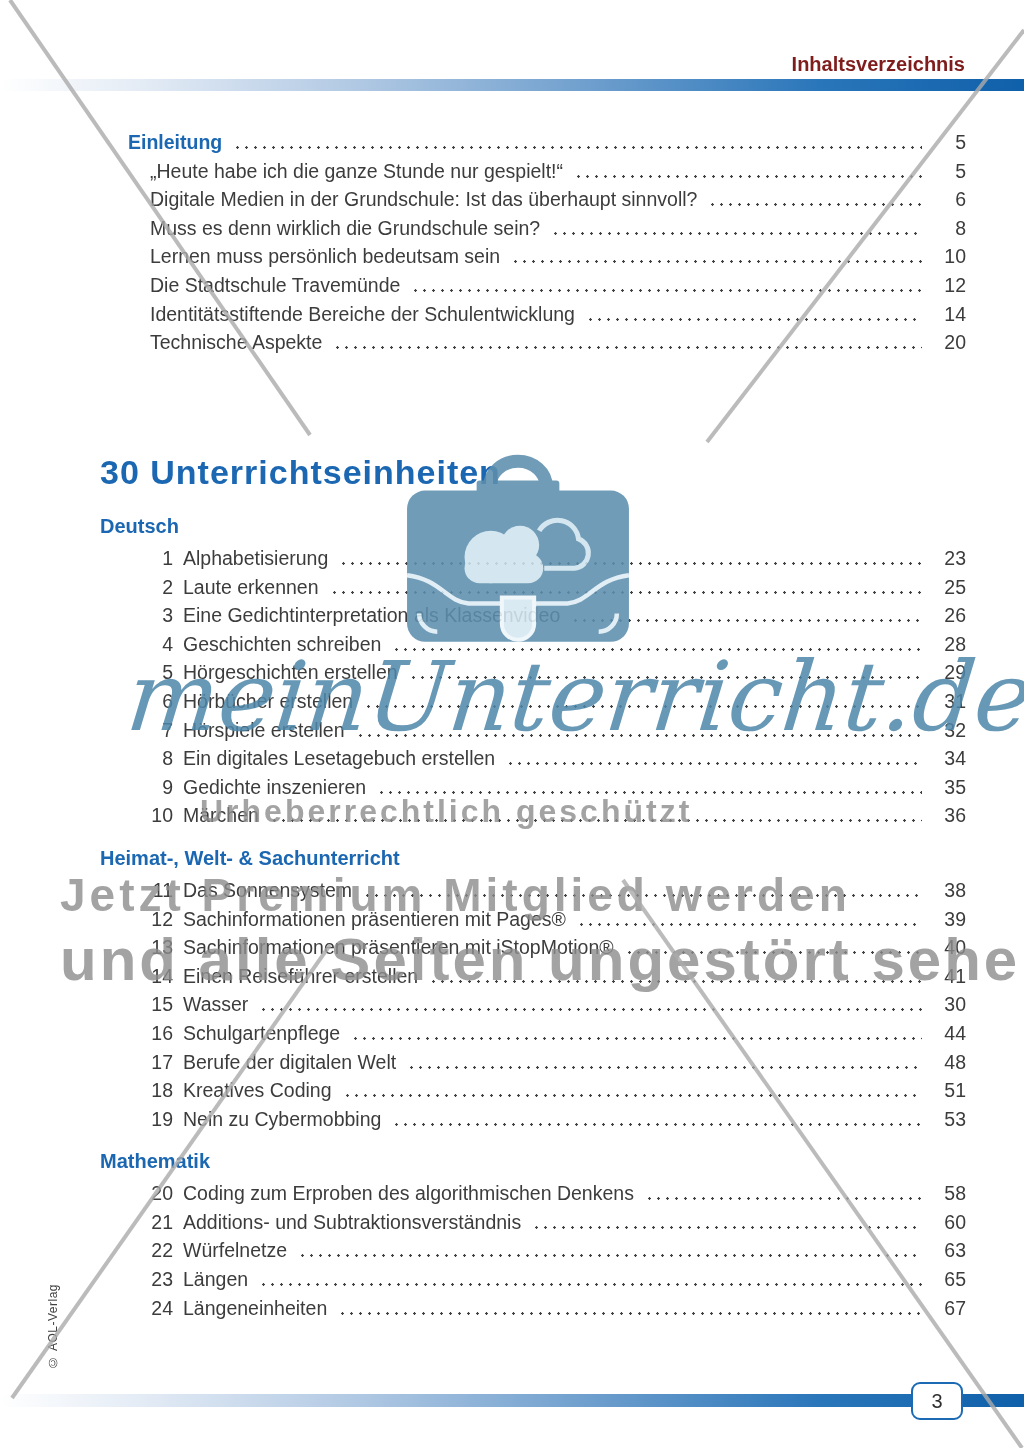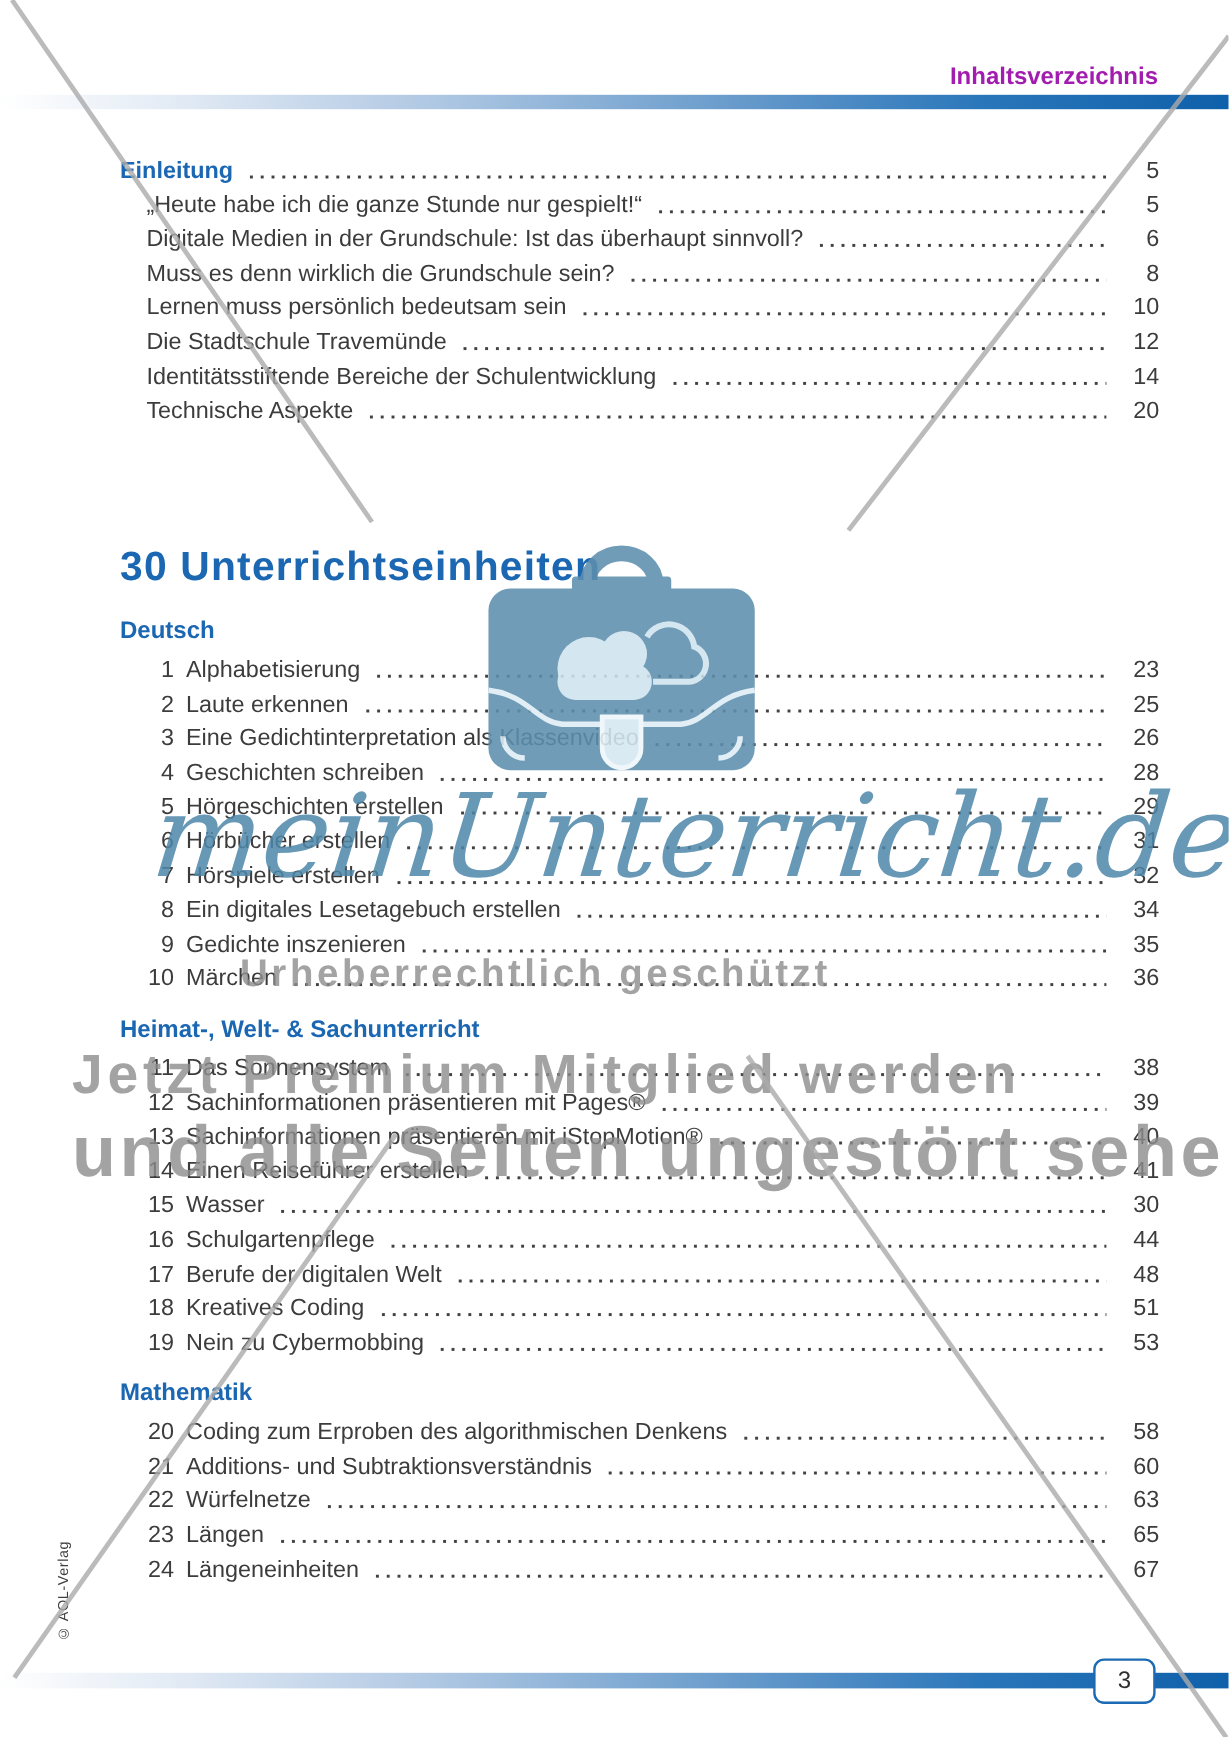--- a/index.html
+++ b/index.html
@@ -4,38 +4,38 @@
 <style>
   html,body { margin:0; padding:0; background:#ffffff; }
   .page {
     position:relative; width:1024px; height:1448px; background:#ffffff;
     font-family:"Liberation Sans","DejaVu Sans",sans-serif; color:#3c3c3c;
     overflow:hidden;
   }
   
   .header-label {
     position:absolute; top:53px; right:59px;
-    font-size:20px; font-weight:bold; color:#a21caf; z-index:3;
+    font-size:20px; font-weight:bold; color:#7f1d1d; z-index:3;
   }
   .top-bar, .bottom-bar {
     position:absolute; left:0; width:1024px; height:12px; z-index:2;
     background:linear-gradient(90deg, rgba(255,255,255,0) 0%, #e3ebf5 14%,
       #b3cae4 34%, #6d9ecd 58%, #2a76ba 80%, #0f60aa 100%);
   }
   .top-bar { top:79px; }
   .bottom-bar { top:1394px; height:13px; }
   
   .toc-block { position:absolute; left:100px; width:866px; z-index:4; }
   #intro-block { top:128px; }
   #units-title {
     position:absolute; top:416px; left:100px; z-index:4;
     font-size:34px; font-weight:bold; color:#1b67b2; letter-spacing:1px;margin-top:37px;
   }
   #unit-sections-block { top:510px; }
-  .row { display:flex; height:28.6px; line-height:28.6px; font-size:19.5px; }
+  .row { display:flex; height:28.6px; line-height:28.6px; font-size:19.5px;margin-left:28px; }
   .row-title { flex:none; white-space:nowrap; }
   .row-num { flex:none; width:55px; padding-right:10px; box-sizing:border-box; text-align:right; }
   .row-page { flex:none; width:36px; text-align:right; }
   .leader {
     flex:1; align-self:stretch; margin:0 8px 0 9px;
     background-image:radial-gradient(circle, #414141 1.15px, rgba(0,0,0,0) 1.45px);
     background-size:9px 9px; background-repeat:repeat-x; background-position:2px 15px;
   }
   .heading-blue { font-weight:bold; color:#1b67b2; }
   .intro-entries .row { padding-left:22px; }

